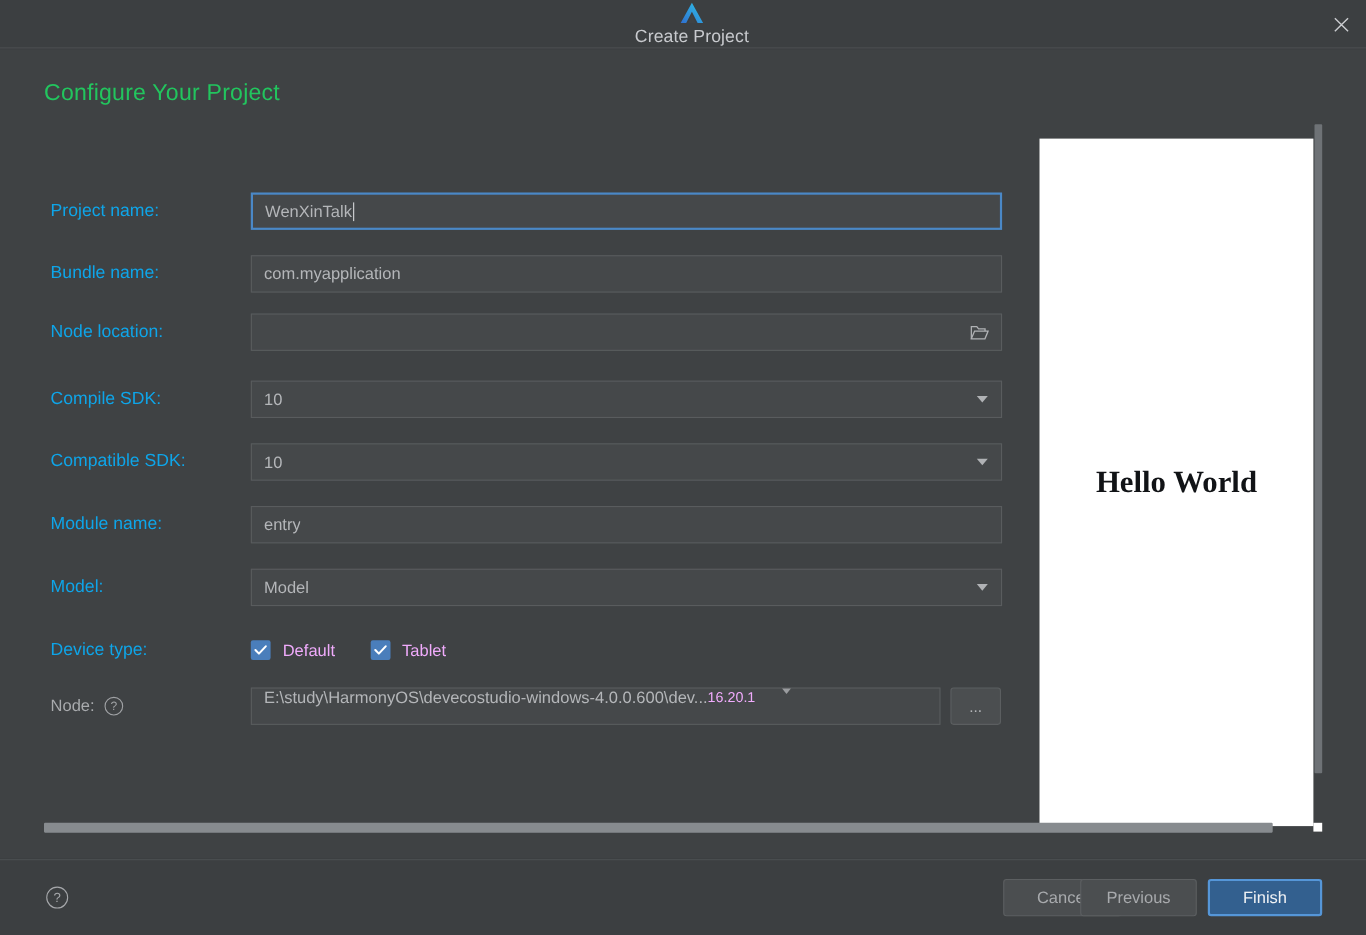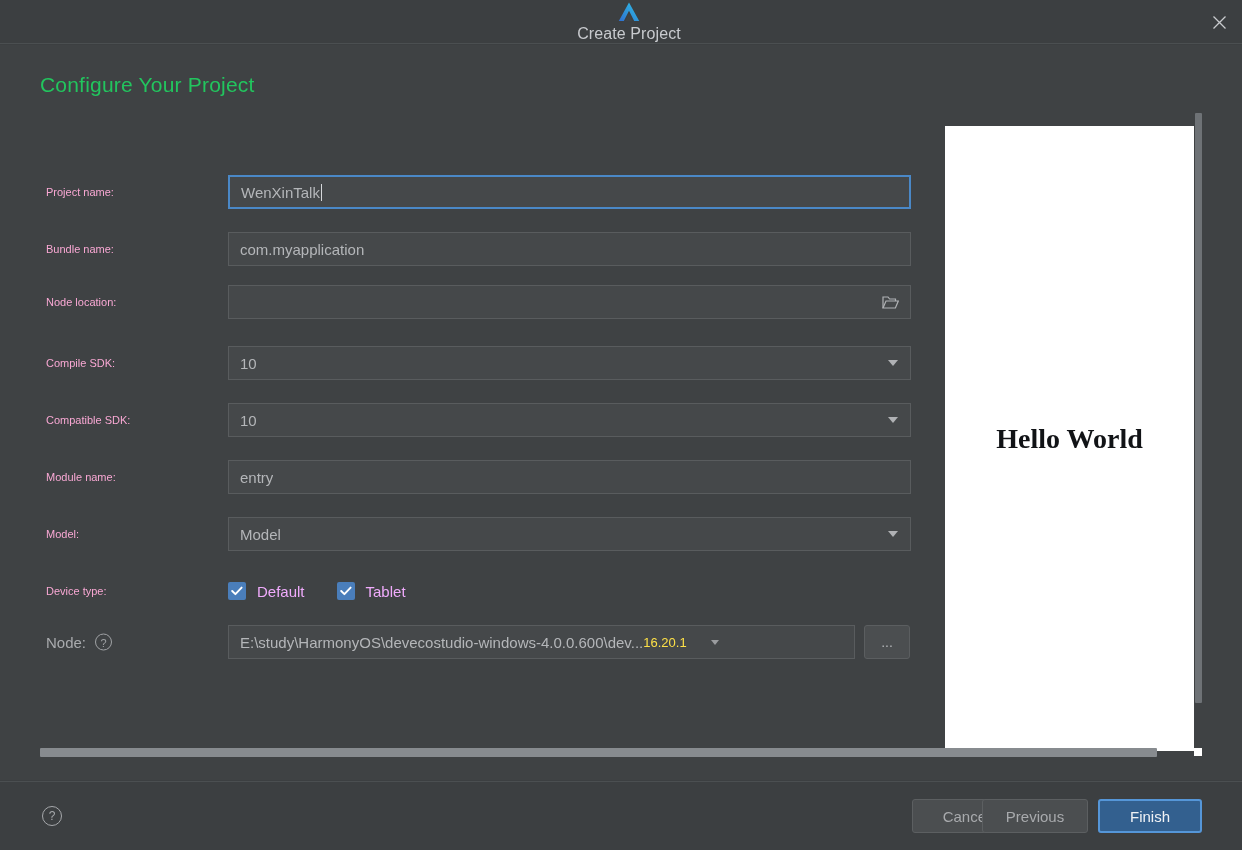--- a/index.html
+++ b/index.html
@@ -43,21 +43,21 @@
     position: absolute; left: 40px; top: 28px;
     font-size: 21px; color: #22c55e; font-weight: normal;
     letter-spacing: .2px;
   }
 
   
   .form { position: absolute; left: 0; top: 0; width: 930px; }
   .row { position: absolute; left: 0; height: 34px; }
   .row-label {
     position: absolute; left: 46px; top: 50%; transform: translateY(-50%);
-    font-size: 11px; color: #f9a8d4; white-space: nowrap;
+    font-size: 16px; color: #0ea5e9; white-space: nowrap;
   }
   .field {
     position: absolute; left: 228px; top: 0;
     width: 683px; height: 34px;
     background: #45484a;
     border: 1px solid #595c5e;
     display: flex; align-items: center;
   }
   .field.focused {
     border: 2px solid #4a88c7;
@@ -98,23 +98,23 @@
     border-radius: 2px;
     display: flex; align-items: center; justify-content: center;
   }
   .cb-label { margin-left: 11px; font-size: 15px; color: #f0abfc; }
 
   
   .node-field {
     position: absolute; left: 228px; top: 0;
     width: 627px; height: 34px;
     background: #45484a; border: 1px solid #595c5e;
-    display: flex; align-items: center;
-  }
-  .node-ver { font-size: 13px; color: #fde047; margin-right: 24px; white-space: nowrap; }
+    display: flex; 
+  }
+  .node-ver { font-size: 13px; color: #f0abfc; margin-right: 24px; white-space: nowrap; }
   .btn-ellipsis {
     position: absolute; left: 864px; top: 0;
     width: 46px; height: 34px;
     background: #4b4e50; border: 1px solid #5b5e60; border-radius: 3px;
     display: flex; align-items: center; justify-content: center;
     font-size: 14px; color: #b4b6b9; cursor: pointer;
   }
   .help-q {
     width: 17px; height: 17px; border-radius: 50%;
     border: 1px solid #a0a2a5;

